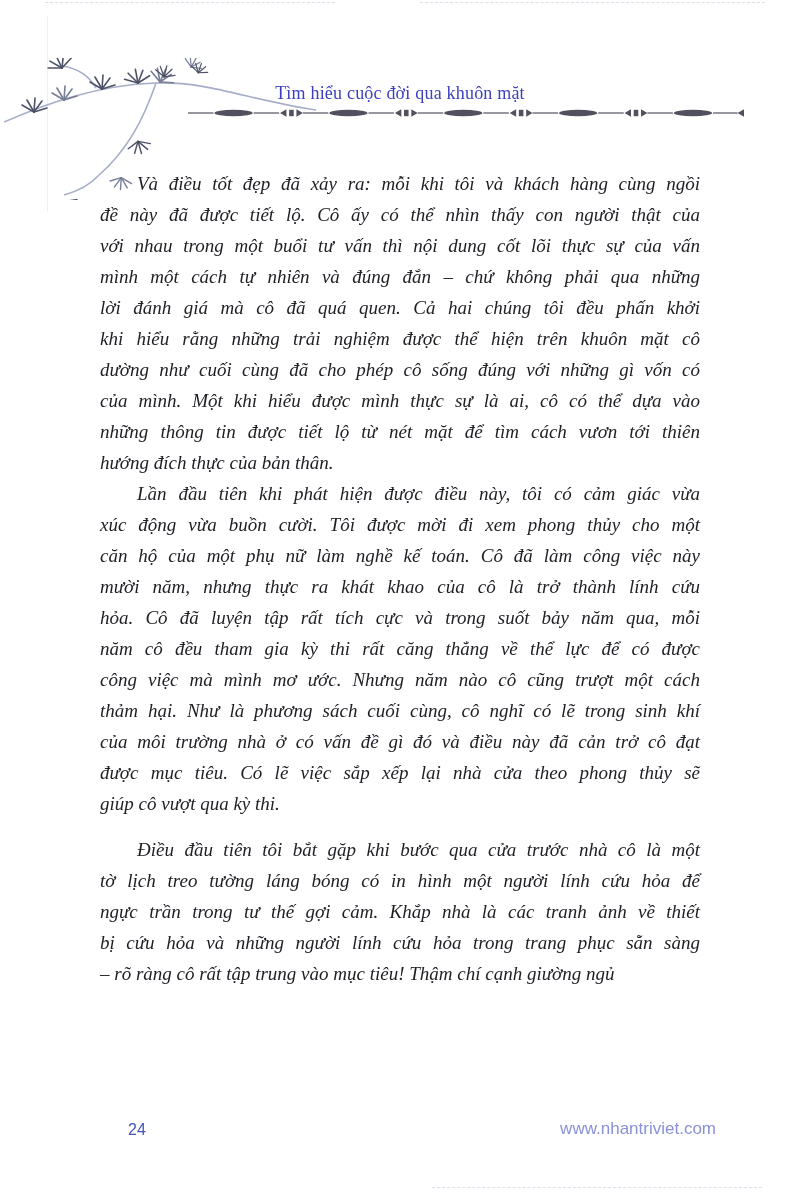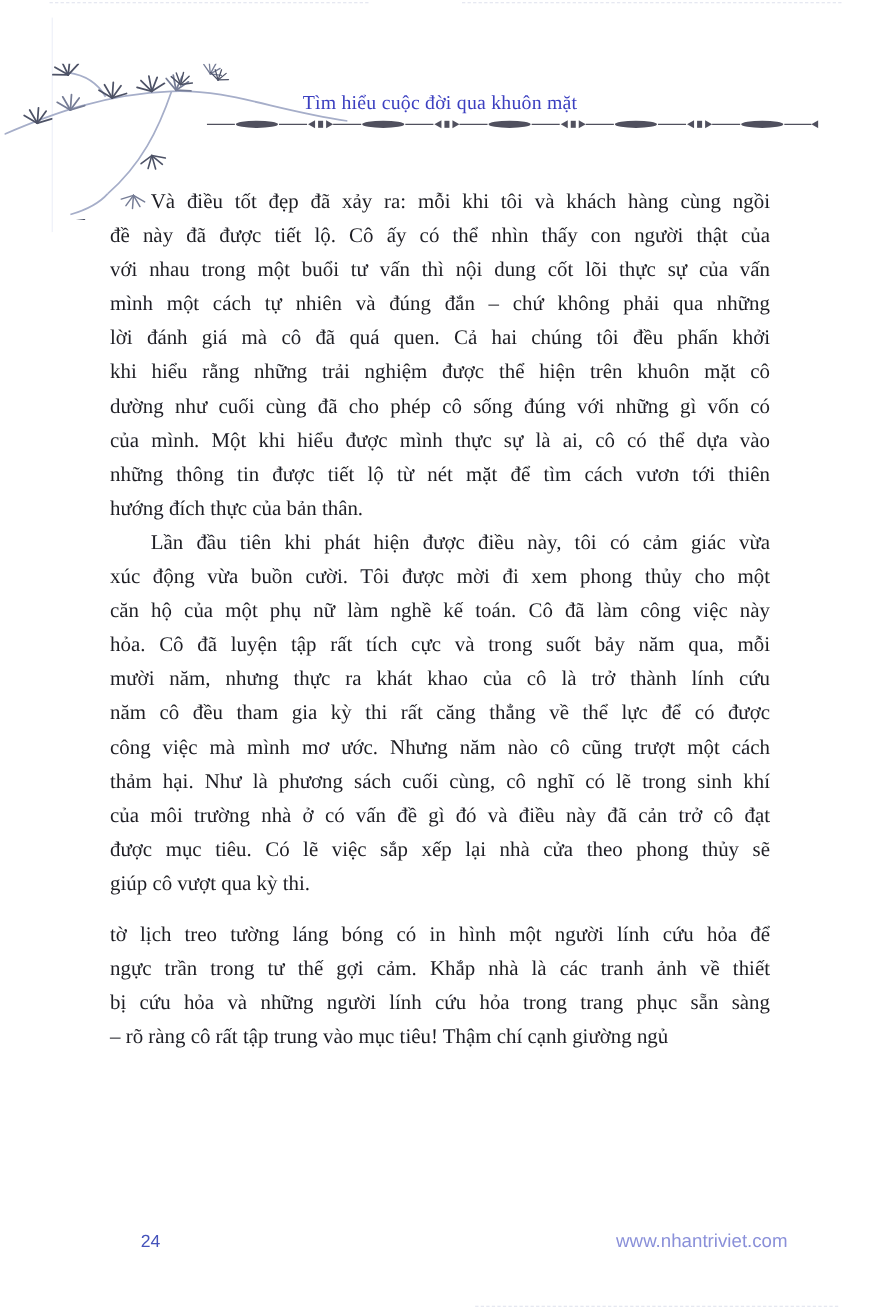--- a/index.html
+++ b/index.html
@@ -15,21 +15,21 @@
   .branch { position:absolute; left:4px; top:58px; }
   .running-title {
     position:absolute; left:0; top:83px; width:100%; text-align:center;
     font-size:18px; letter-spacing:.2px; color:var(--title_blue,#3b3fc0);
   }
   .divider { position:absolute; left:188px; top:106px; }
 
   
   .content { position:absolute; left:100px; top:168px; width:600px; color:var(--body_text,#1e1e24); }
   .para { margin:0; }
-  .bodyline { height:31px; line-height:31px; font-size:19px; text-align:left; }
+  .bodyline { height:31px; line-height:31px; font-size:19px; text-align:left;font-style:italic; }
   .bodyline.just { text-align:justify; text-align-last:justify; }
   .bodyline.indent { padding-left:37px; }
   .heading {
     margin:26px 0 16px 12px; height:36px; line-height:36px;
     font-size:23px; font-weight:bold; font-style:italic;
     color:var(--heading_navy,#191983);
   }
 
   
   .pagenum {
@@ -116,30 +116,31 @@
         <div class="bodyline just">khi hiểu rằng những trải nghiệm được thể hiện trên khuôn mặt cô</div>
         <div class="bodyline just">dường như cuối cùng đã cho phép cô sống đúng với những gì vốn có</div>
         <div class="bodyline just">của mình. Một khi hiểu được mình thực sự là ai, cô có thể dựa vào</div>
         <div class="bodyline just">những thông tin được tiết lộ từ nét mặt để tìm cách vươn tới thiên</div>
         <div class="bodyline">hướng đích thực của bản thân.</div>
       </div>
     <div class="para">
         <div class="bodyline indent just">Lần đầu tiên khi phát hiện được điều này, tôi có cảm giác vừa</div>
         <div class="bodyline just">xúc động vừa buồn cười. Tôi được mời đi xem phong thủy cho một</div>
         <div class="bodyline just">căn hộ của một phụ nữ làm nghề kế toán. Cô đã làm công việc này</div>
+        <div class="bodyline just">mười năm, nhưng thực ra khát khao của cô là trở thành lính cứu</div>
         <div class="bodyline just">hỏa. Cô đã luyện tập rất tích cực và trong suốt bảy năm qua, mỗi</div>
-        <div class="bodyline just">mười năm, nhưng thực ra khát khao của cô là trở thành lính cứu</div>
         <div class="bodyline just">năm cô đều tham gia kỳ thi rất căng thẳng về thể lực để có được</div>
         <div class="bodyline just">công việc mà mình mơ ước. Nhưng năm nào cô cũng trượt một cách</div>
         <div class="bodyline just">thảm hại. Như là phương sách cuối cùng, cô nghĩ có lẽ trong sinh khí</div>
         <div class="bodyline just">của môi trường nhà ở có vấn đề gì đó và điều này đã cản trở cô đạt</div>
         <div class="bodyline just">được mục tiêu. Có lẽ việc sắp xếp lại nhà cửa theo phong thủy sẽ</div>
         <div class="bodyline">giúp cô vượt qua kỳ thi.</div>
       </div>
     <div class="para" style="margin-top:15px;">
+        <div class="bodyline indent just">Điều đầu tiên tôi bắt gặp khi bước qua cửa trước nhà cô là một</div>
         <div class="bodyline just">tờ lịch treo tường láng bóng có in hình một người lính cứu hỏa để</div>
         <div class="bodyline just">ngực trần trong tư thế gợi cảm. Khắp nhà là các tranh ảnh về thiết</div>
         <div class="bodyline just">bị cứu hỏa và những người lính cứu hỏa trong trang phục sẵn sàng</div>
         <div class="bodyline">– rõ ràng cô rất tập trung vào mục tiêu! Thậm chí cạnh giường ngủ</div>
       </div>
   </div>
 
   <div class="pagenum">24</div>
   <div class="site">www.nhantriviet.com</div>
 

